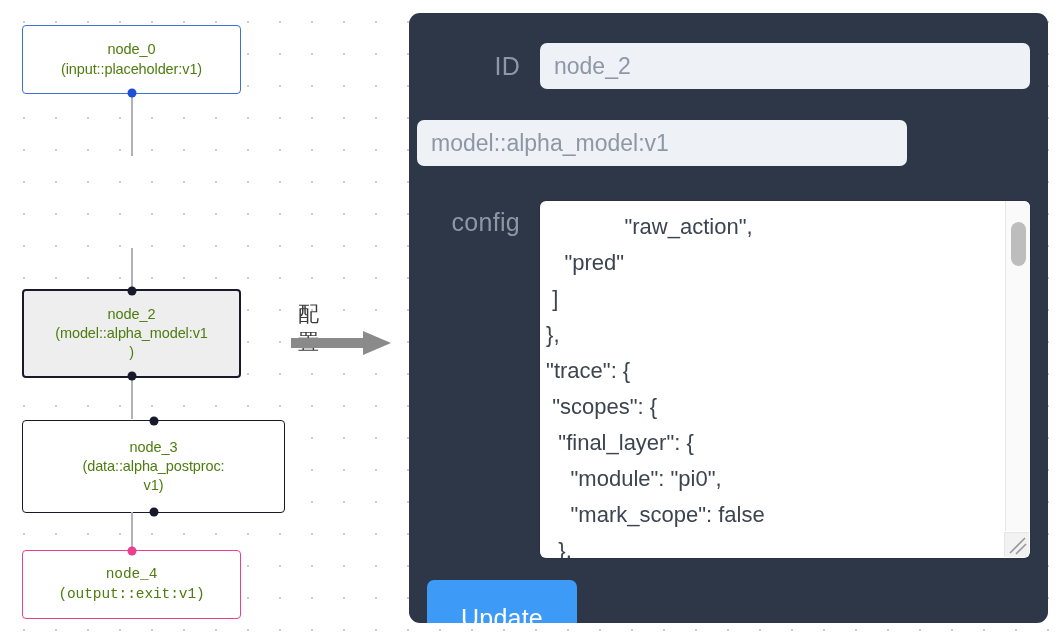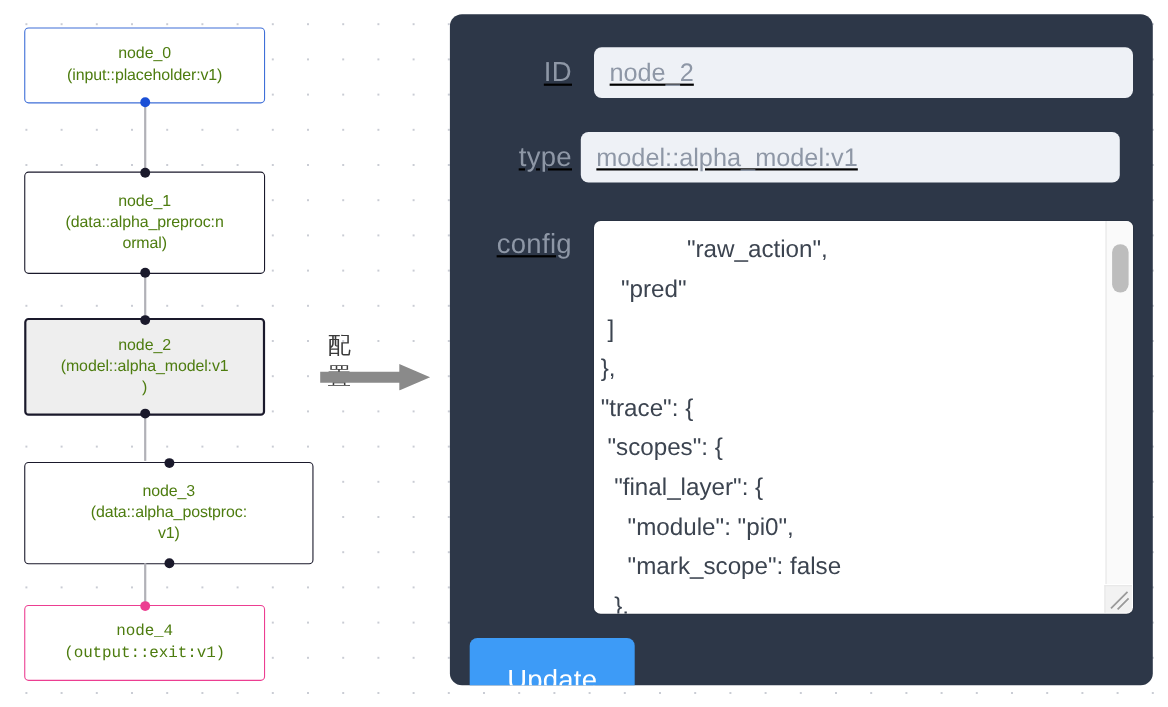--- a/index.html
+++ b/index.html
@@ -107,21 +107,20 @@
     border-radius: 11px;
     box-sizing: border-box;
     overflow: hidden;
     z-index: 20;
   }
 
   .field-row {
     position: absolute;
     display: flex;
     align-items: flex-start;
-    text-decoration: underline;
   }
   .field-label {
     color: #8e97a6;
     font-size: 25px;
     text-align: right;
     font-family: "Liberation Sans", "DejaVu Sans", sans-serif;
     letter-spacing: 0.3px;
   }
   .text-input {
     box-sizing: border-box;
@@ -229,27 +228,20 @@
   <div class="edge" style="left:131px; top:248px; height:42px;"></div>
   <div class="edge" style="left:131px; top:377px; height:42px;"></div>
   <div class="edge" style="left:131px; top:512px; height:38px;"></div>
 
   <div class="node is-input" style="left:22px; top:25px; width:219px; height:69px;">
     <span class="node-label">node_0
 (input::placeholder:v1)</span>
     <span class="handle bottom blue"></span>
   </div>
 
-  <div class="node" style="left:22px; top:156px; width:219px; height:93px;">
-    <span class="node-label">node_1
-(data::alpha_preproc:n
-ormal)</span>
-    <span class="handle top"></span>
-    <span class="handle bottom"></span>
-  </div>
 
   <div class="node is-selected" style="left:22px; top:289px; width:219px; height:89px;">
     <span class="node-label">node_2
 (model::alpha_model:v1
 )</span>
     <span class="handle top"></span>
     <span class="handle bottom"></span>
   </div>
 
   <div class="node" style="left:22px; top:420px; width:263px; height:93px;">
@@ -277,21 +269,20 @@
 </div>
 
 <div id="config-panel">
 
   <div class="field-row" id="row-id">
     <div class="field-label">ID</div>
     <input class="text-input" id="id-input" type="text" value="node_2" style="">
   </div>
 
   <div class="field-row" id="row-type">
-    <div class="field-label">type</div>
     <input class="text-input" id="type-input" type="text" value="model::alpha_model:v1" style="">
   </div>
 
   <div class="field-row" id="row-config">
     <div class="field-label">config</div>
     <div id="config-textarea-wrap">
       <textarea id="config-textarea" spellcheck="false" style="">    "raw_action",
     "pred"
   ]
  },

